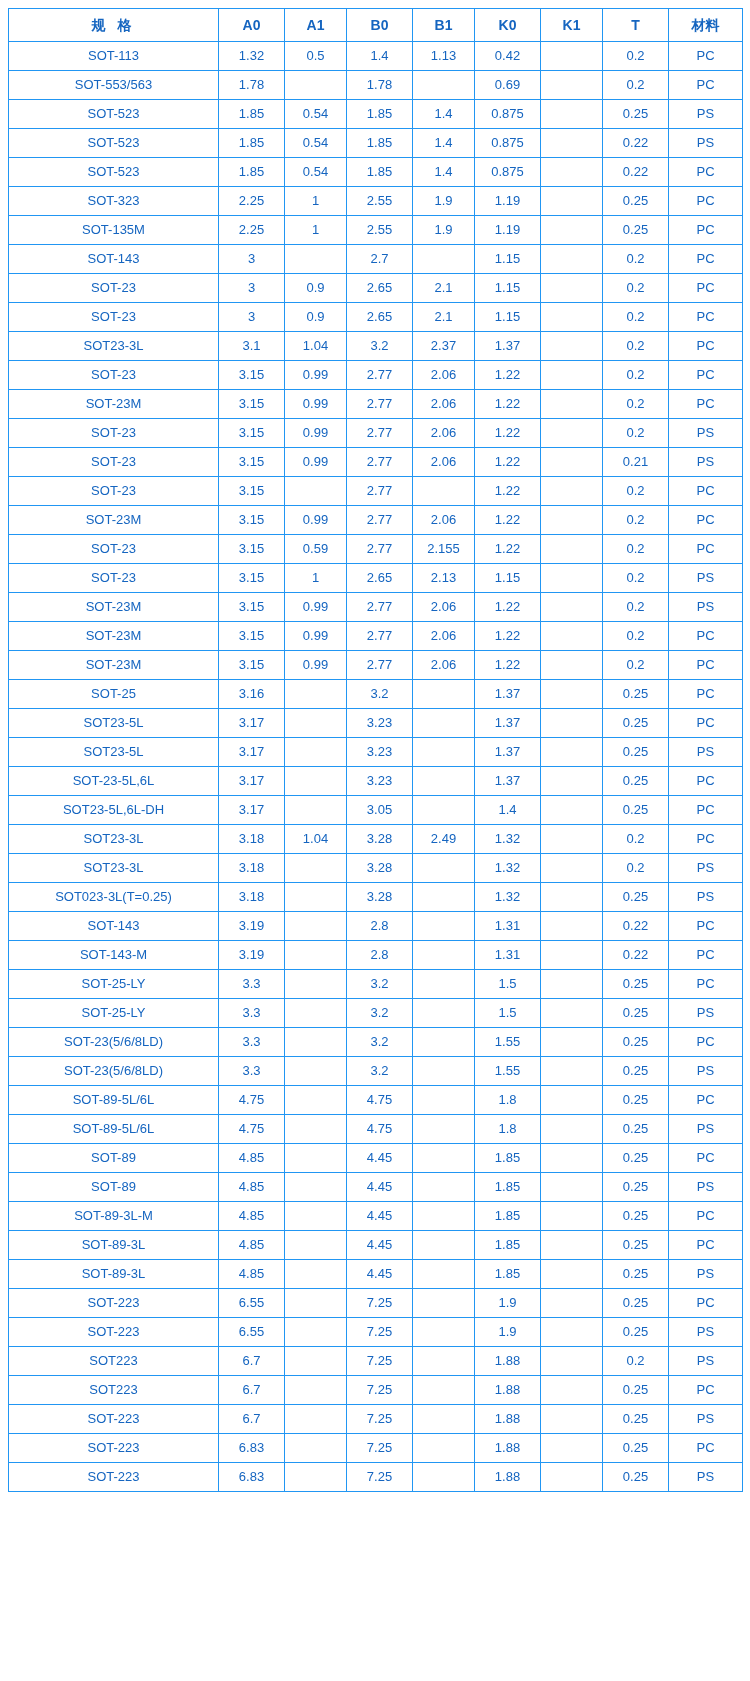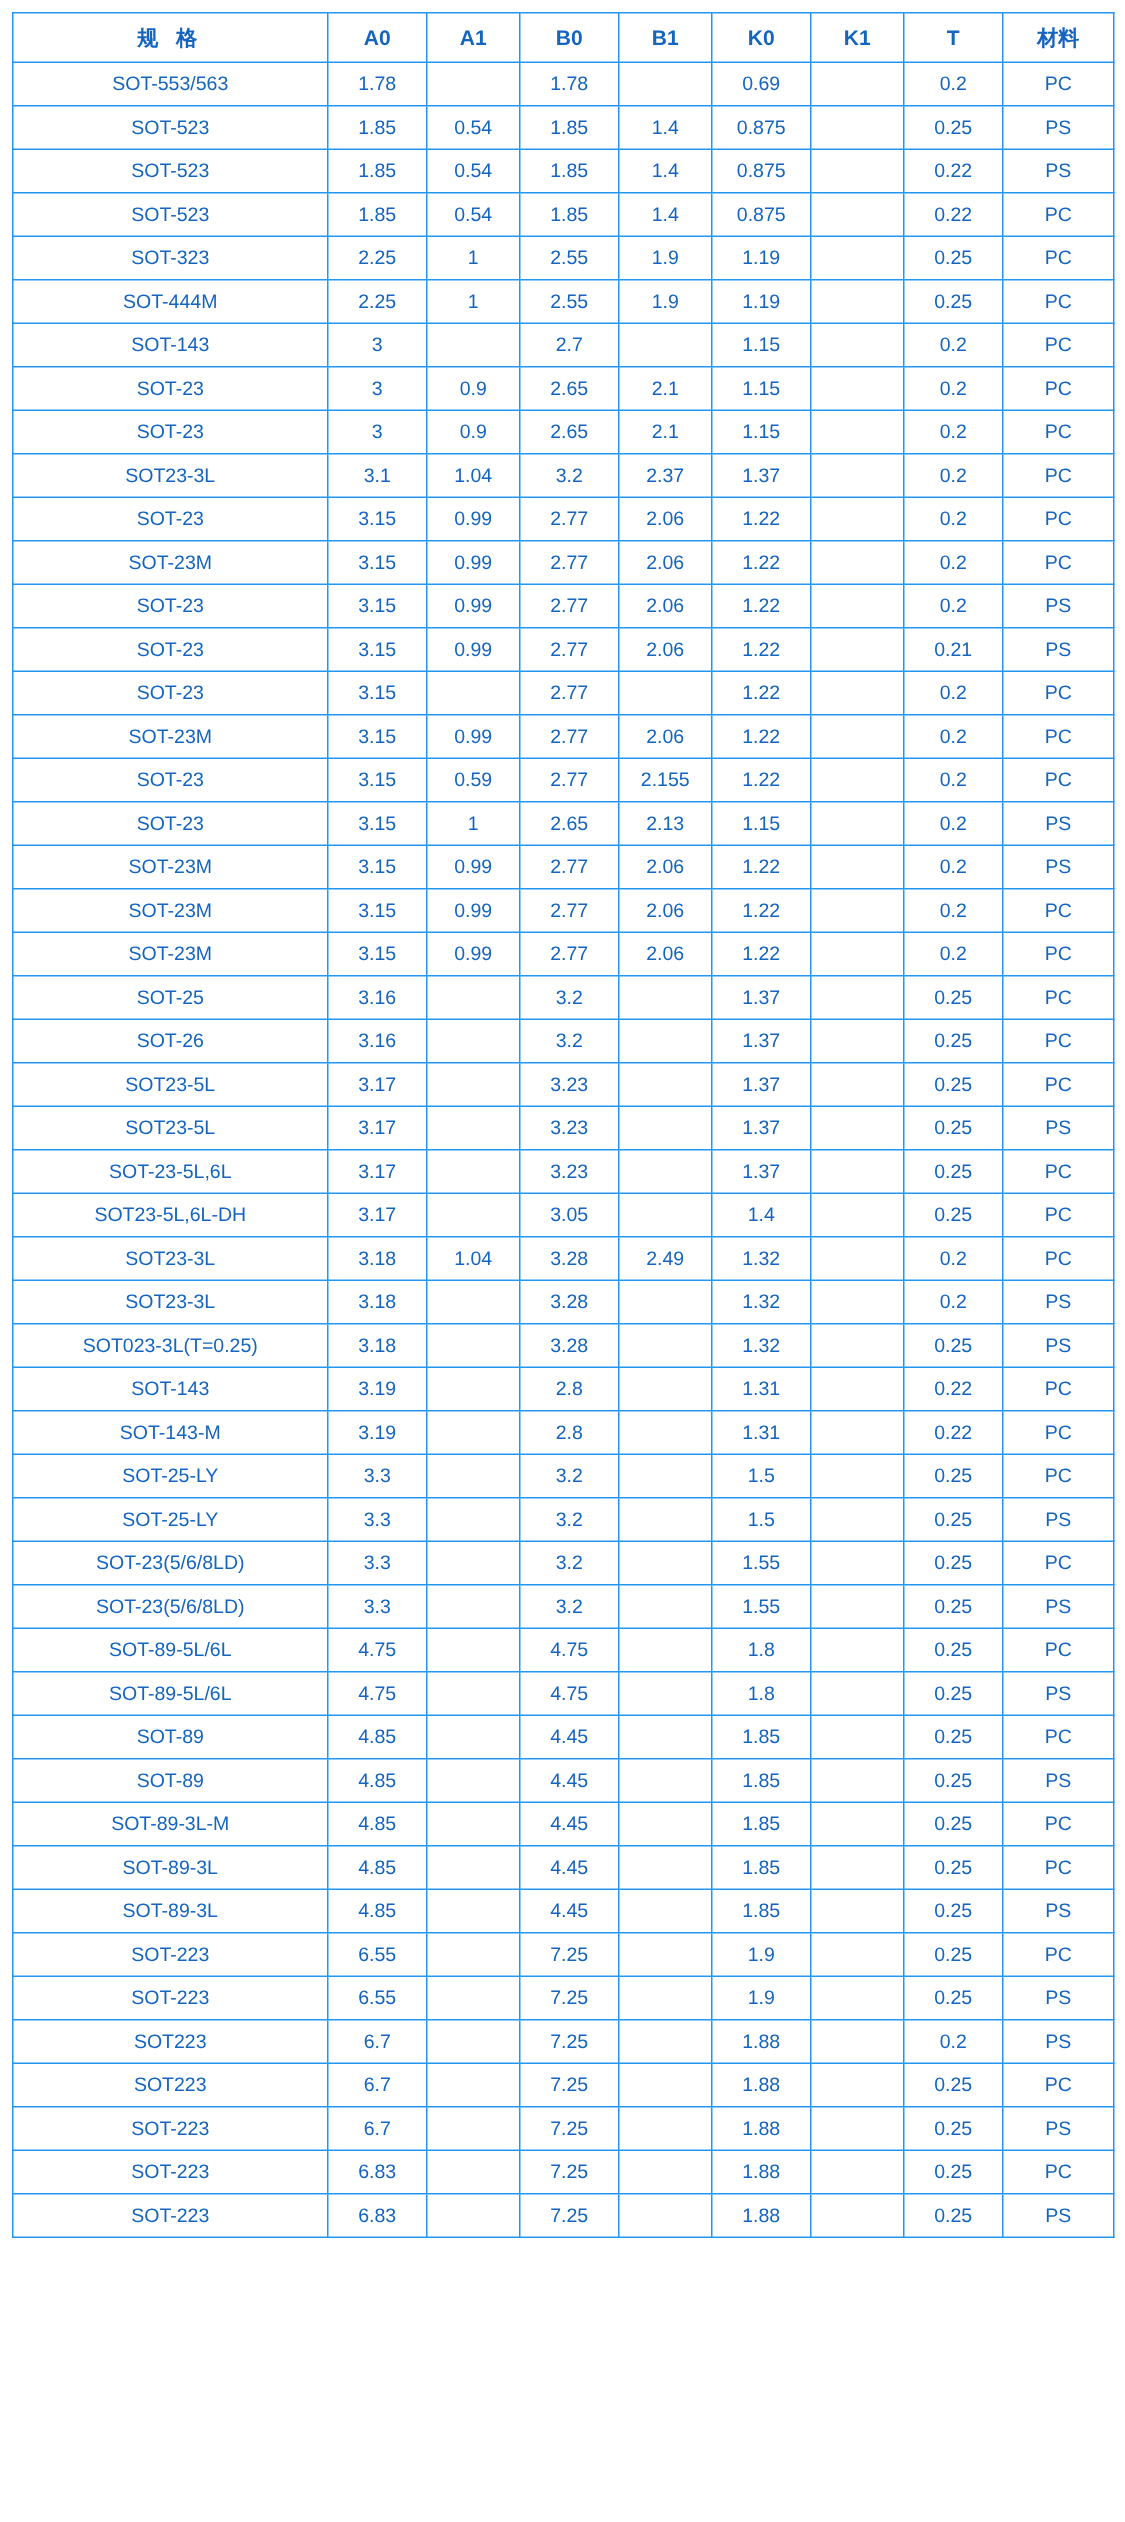--- a/index.html
+++ b/index.html
@@ -82,20 +82,31 @@
         <th>B0</th>
         <th>B1</th>
         <th>K0</th>
         <th>K1</th>
         <th>T</th>
         <th>材料</th>
       </tr>
     </thead>
     <tbody id="table-body">
         <tr>
+          <td>SOT-113</td>
+          <td>1.32</td>
+          <td>0.5</td>
+          <td>1.4</td>
+          <td>1.13</td>
+          <td>0.42</td>
+          <td></td>
+          <td>0.2</td>
+          <td>PC</td>
+        </tr>
+        <tr>
           <td>SOT-553/563</td>
           <td>1.78</td>
           <td></td>
           <td>1.78</td>
           <td></td>
           <td>0.69</td>
           <td></td>
           <td>0.2</td>
           <td>PC</td>
         </tr>
@@ -137,21 +148,21 @@
           <td>2.25</td>
           <td>1</td>
           <td>2.55</td>
           <td>1.9</td>
           <td>1.19</td>
           <td></td>
           <td>0.25</td>
           <td>PC</td>
         </tr>
         <tr>
-          <td>SOT-444M</td>
+          <td>SOT-135M</td>
           <td>2.25</td>
           <td>1</td>
           <td>2.55</td>
           <td>1.9</td>
           <td>1.19</td>
           <td></td>
           <td>0.25</td>
           <td>PC</td>
         </tr>
         <tr>
@@ -324,31 +335,20 @@
           <td>3.16</td>
           <td></td>
           <td>3.2</td>
           <td></td>
           <td>1.37</td>
           <td></td>
           <td>0.25</td>
           <td>PC</td>
         </tr>
         <tr>
-          <td>SOT-26</td>
-          <td>3.16</td>
-          <td></td>
-          <td>3.2</td>
-          <td></td>
-          <td>1.37</td>
-          <td></td>
-          <td>0.25</td>
-          <td>PC</td>
-        </tr>
-        <tr>
           <td>SOT23-5L</td>
           <td>3.17</td>
           <td></td>
           <td>3.23</td>
           <td></td>
           <td>1.37</td>
           <td></td>
           <td>0.25</td>
           <td>PC</td>
         </tr>

